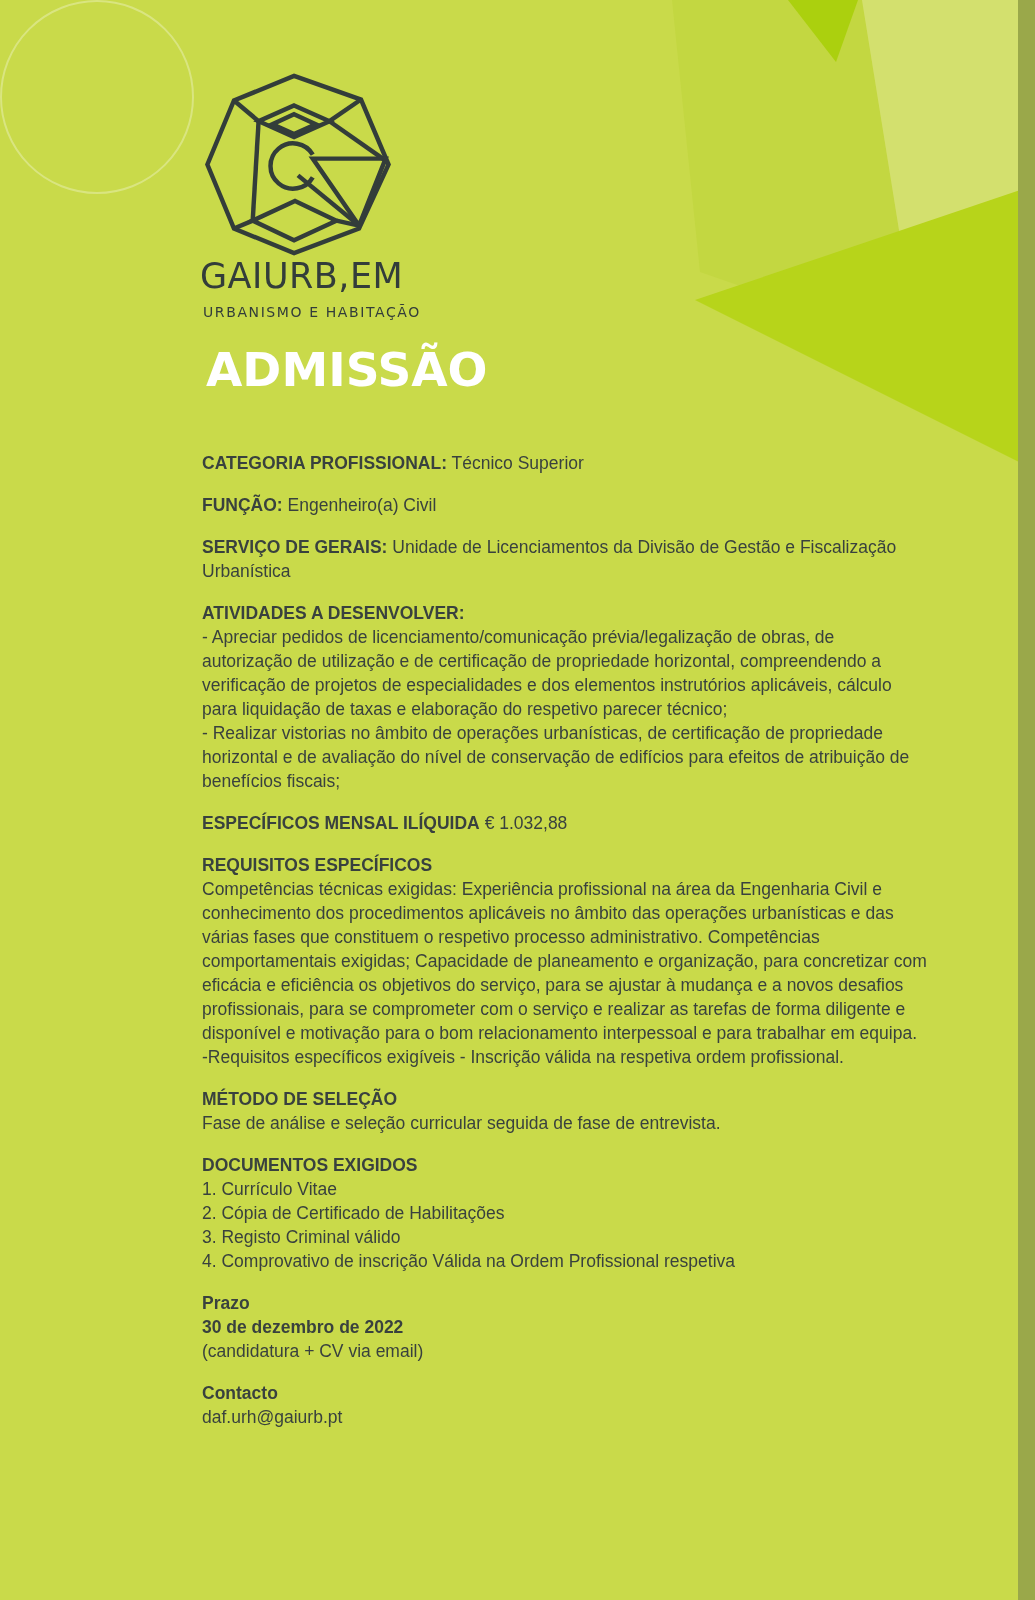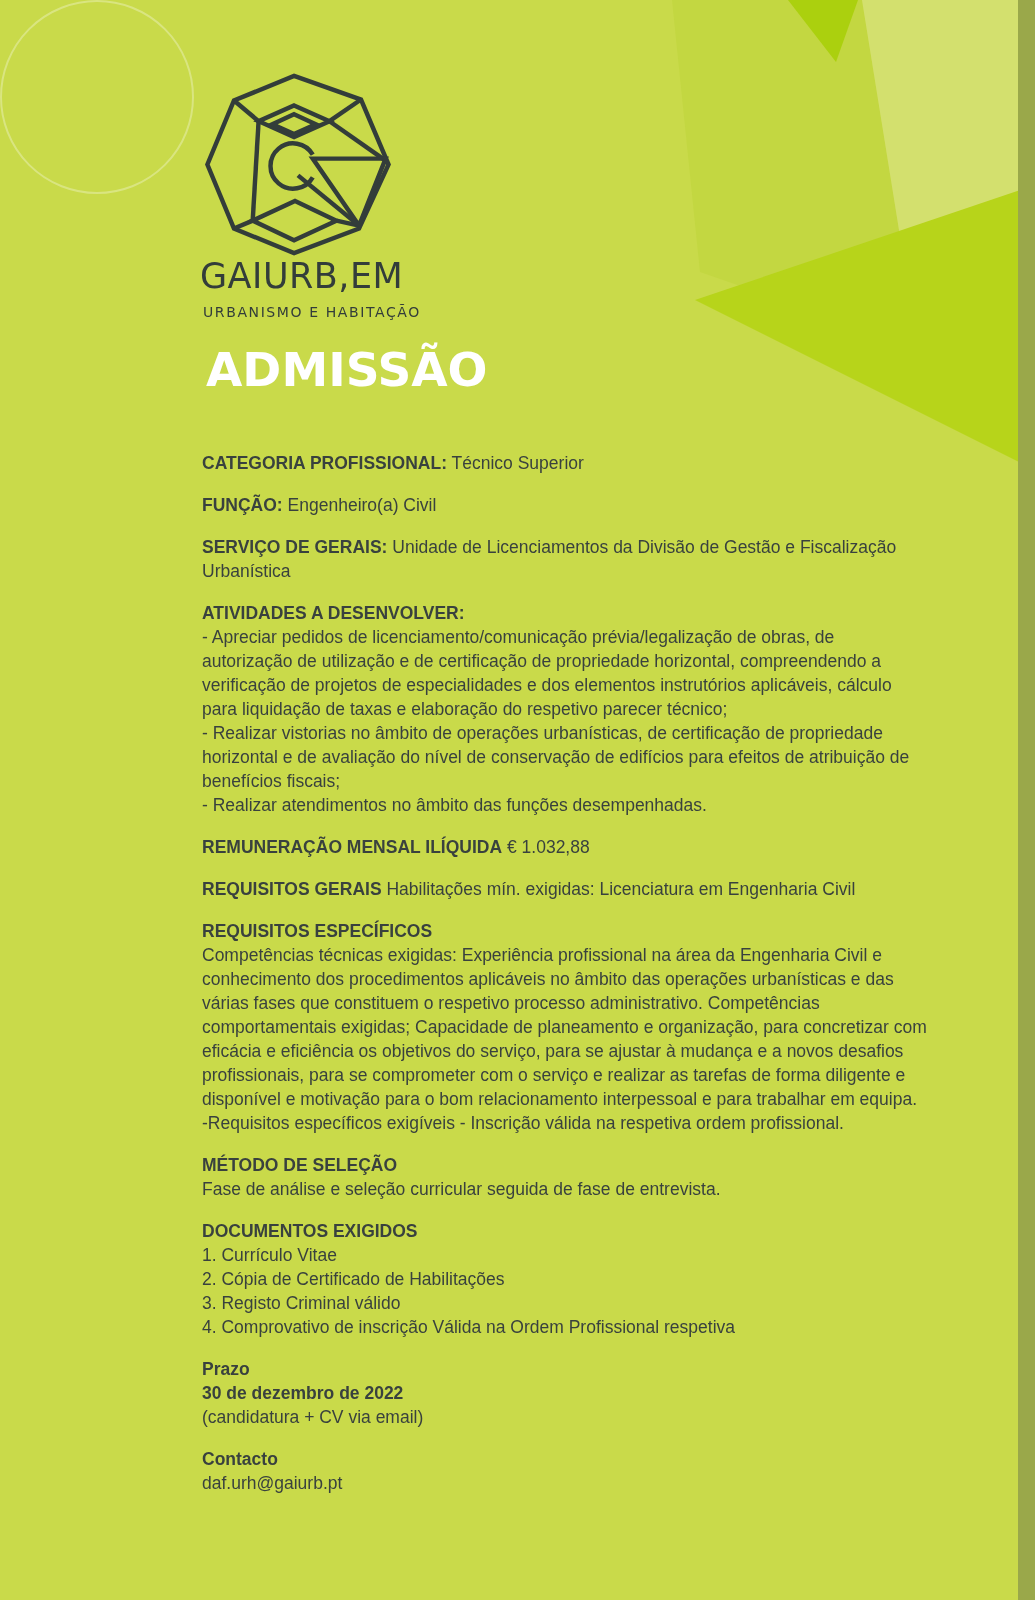--- a/index.html
+++ b/index.html
@@ -103,26 +103,24 @@
     <p class="block"><b class="lbl">CATEGORIA PROFISSIONAL:</b> <span>Técnico Superior</span></p>
 
     <p class="block"><b class="lbl">FUNÇÃO:</b> <span>Engenheiro(a) Civil</span></p>
 
     <p class="block"><b class="lbl">SERVIÇO DE GERAIS:</b> <span>Unidade de Licenciamentos da Divisão de Gestão e Fiscalização Urbanística</span></p>
 
     <div class="block">
       <b class="lbl bline">ATIVIDADES A DESENVOLVER:</b>
       <span class="bline">- Apreciar pedidos de licenciamento/comunicação prévia/legalização de obras, de autorização de utilização e de certificação de propriedade horizontal, compreendendo a verificação de projetos de especialidades e dos elementos instrutórios aplicáveis, cálculo para liquidação de taxas e elaboração do respetivo parecer técnico;</span>
       <span class="bline">- Realizar vistorias no âmbito de operações urbanísticas, de certificação de propriedade horizontal e de avaliação do nível de conservação de edifícios para efeitos de atribuição de benefícios fiscais;</span>
-      <span class="bline">- Realizar atendimentos no âmbito das funções desempenhadas.</span>
     </div>
 
-    <p class="block"><b class="lbl">REMUNERAÇÃO MENSAL ILÍQUIDA</b> <span>€ 1.032,88</span></p>
+    <p class="block"><b class="lbl">ESPECÍFICOS MENSAL ILÍQUIDA</b> <span>€ 1.032,88</span></p>
 
-    <p class="block"><b class="lbl">REQUISITOS GERAIS</b> <span>Habilitações mín. exigidas: Licenciatura em Engenharia Civil</span></p>
 
     <div class="block">
       <b class="lbl bline">REQUISITOS ESPECÍFICOS</b>
       <span>Competências técnicas exigidas: Experiência profissional na área da Engenharia Civil e conhecimento dos procedimentos aplicáveis no âmbito das operações urbanísticas e das várias fases que constituem o respetivo processo administrativo. Competências comportamentais exigidas; Capacidade de planeamento e organização, para concretizar com eficácia e eficiência os objetivos do serviço, para se ajustar à mudança e a novos desafios profissionais, para se comprometer com o serviço e realizar as tarefas de forma diligente e disponível e motivação para o bom relacionamento interpessoal e para trabalhar em equipa.</span>
       <span class="bline">-Requisitos específicos exigíveis - Inscrição válida na respetiva ordem profissional.</span>
     </div>
 
     <div class="block">
       <b class="lbl bline">MÉTODO DE SELEÇÃO</b>
       <span class="bline">Fase de análise e seleção curricular seguida de fase de entrevista.</span>

